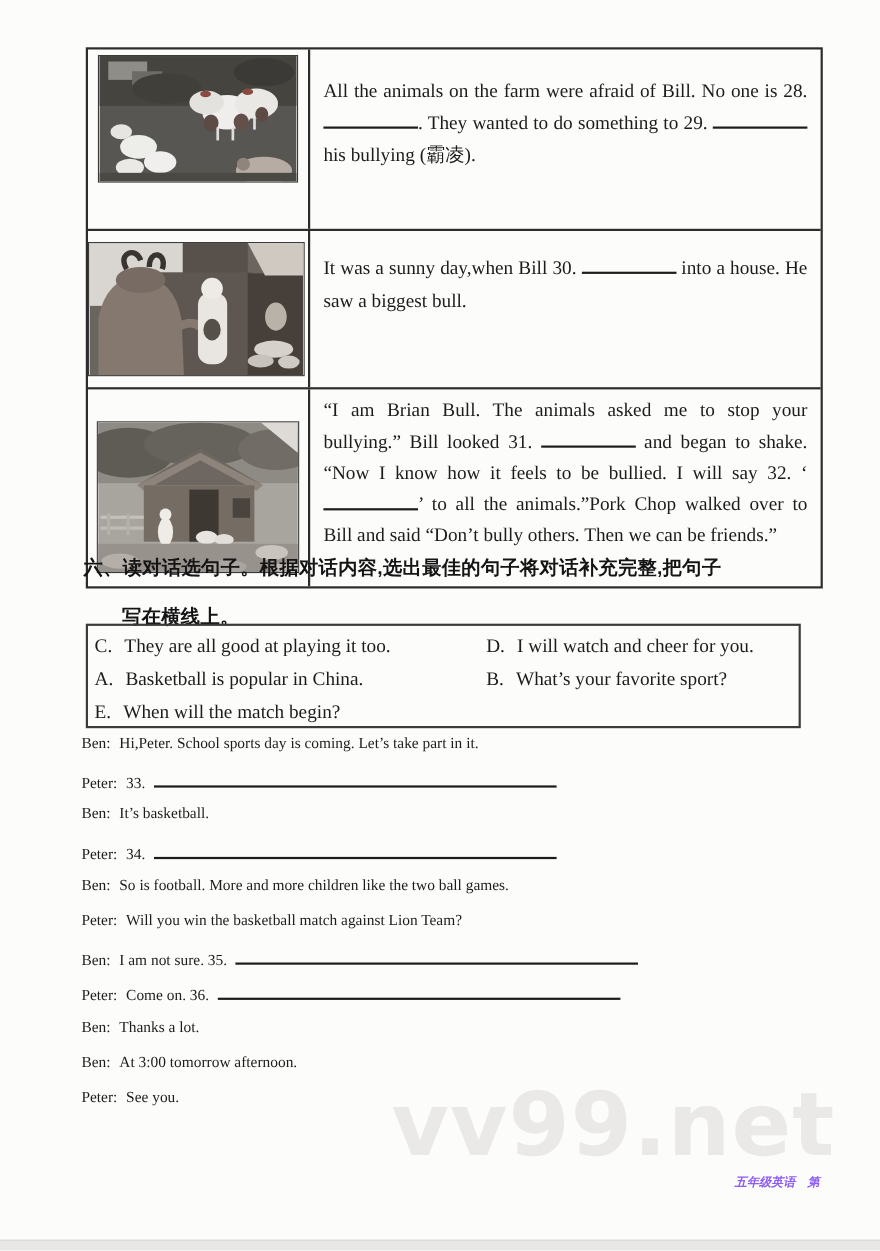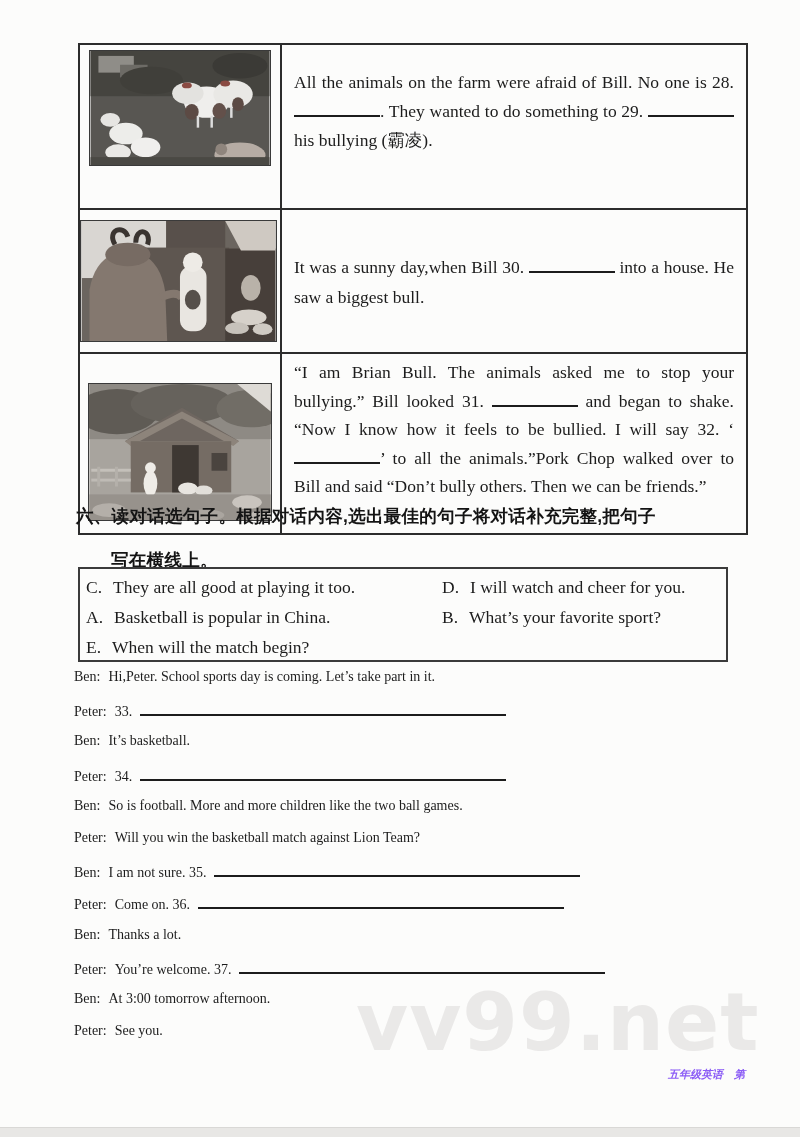--- a/index.html
+++ b/index.html
@@ -24,21 +24,21 @@
   .trow{display:flex;box-sizing:border-box;border-bottom:2px solid #2c2c2c;}
   .trow:last-child{border-bottom:none;}
   .r1{height:165px;} .r2{height:144px;} .r3{height:179px;}
   .img-cell{width:202px;flex:none;box-sizing:border-box;border-right:2px solid #2c2c2c;overflow:hidden;}
   .img-cell svg{display:block;border:1px solid #3a3a3a;box-sizing:border-box;}
   .pic1{width:182px;height:116px;margin:5px auto 0;}
   .pic2{width:197px;height:122px;margin:10px 0 0 0;}
   .pic3{width:184px;height:138px;margin:29px auto 0;}
   .txt-cell{flex:1;box-sizing:border-box;text-align:justify;font-size:17.5px;}
   .txt1{padding:23px 12px 0 12px;line-height:29px;}
-  .txt2{padding:42px 12px 0 12px;line-height:30px;}
+  .txt2{padding:18px 12px 0 12px;line-height:30px;}
   .txt3{padding:4px 12px 0 12px;line-height:28.6px;border-radius:16px;}
   .tbl-blank{
     display:inline-block;width:86px;height:12px;
     border-bottom:2px solid #1c1c1c;vertical-align:baseline;
   }
   
   .sec-heading{
     position:absolute;left:76px;top:503px;width:680px;z-index:1;
     font-family:"Liberation Sans","DejaVu Sans",sans-serif;
     font-weight:bold;font-size:17.5px;line-height:26px;color:#141414;
@@ -228,23 +228,20 @@
     </div>
 
     <div class="dlg-line">
       <span class="speaker">Peter:</span><span>Come on.  36.</span><span class="dlg-blank"></span>
     </div>
 
     <div class="dlg-line">
       <span class="speaker">Ben:</span><span>Thanks a lot.</span>
     </div>
 
-    <div class="dlg-line">
-      <span class="speaker">Peter:</span><span>You’re welcome.  37.</span><span class="dlg-blank"></span>
-    </div>
 
     <div class="dlg-line">
       <span class="speaker">Ben:</span><span>At 3:00 tomorrow afternoon.</span>
     </div>
 
     <div class="dlg-line">
       <span class="speaker">Peter:</span><span>See you.</span>
     </div>
 
   </div>

